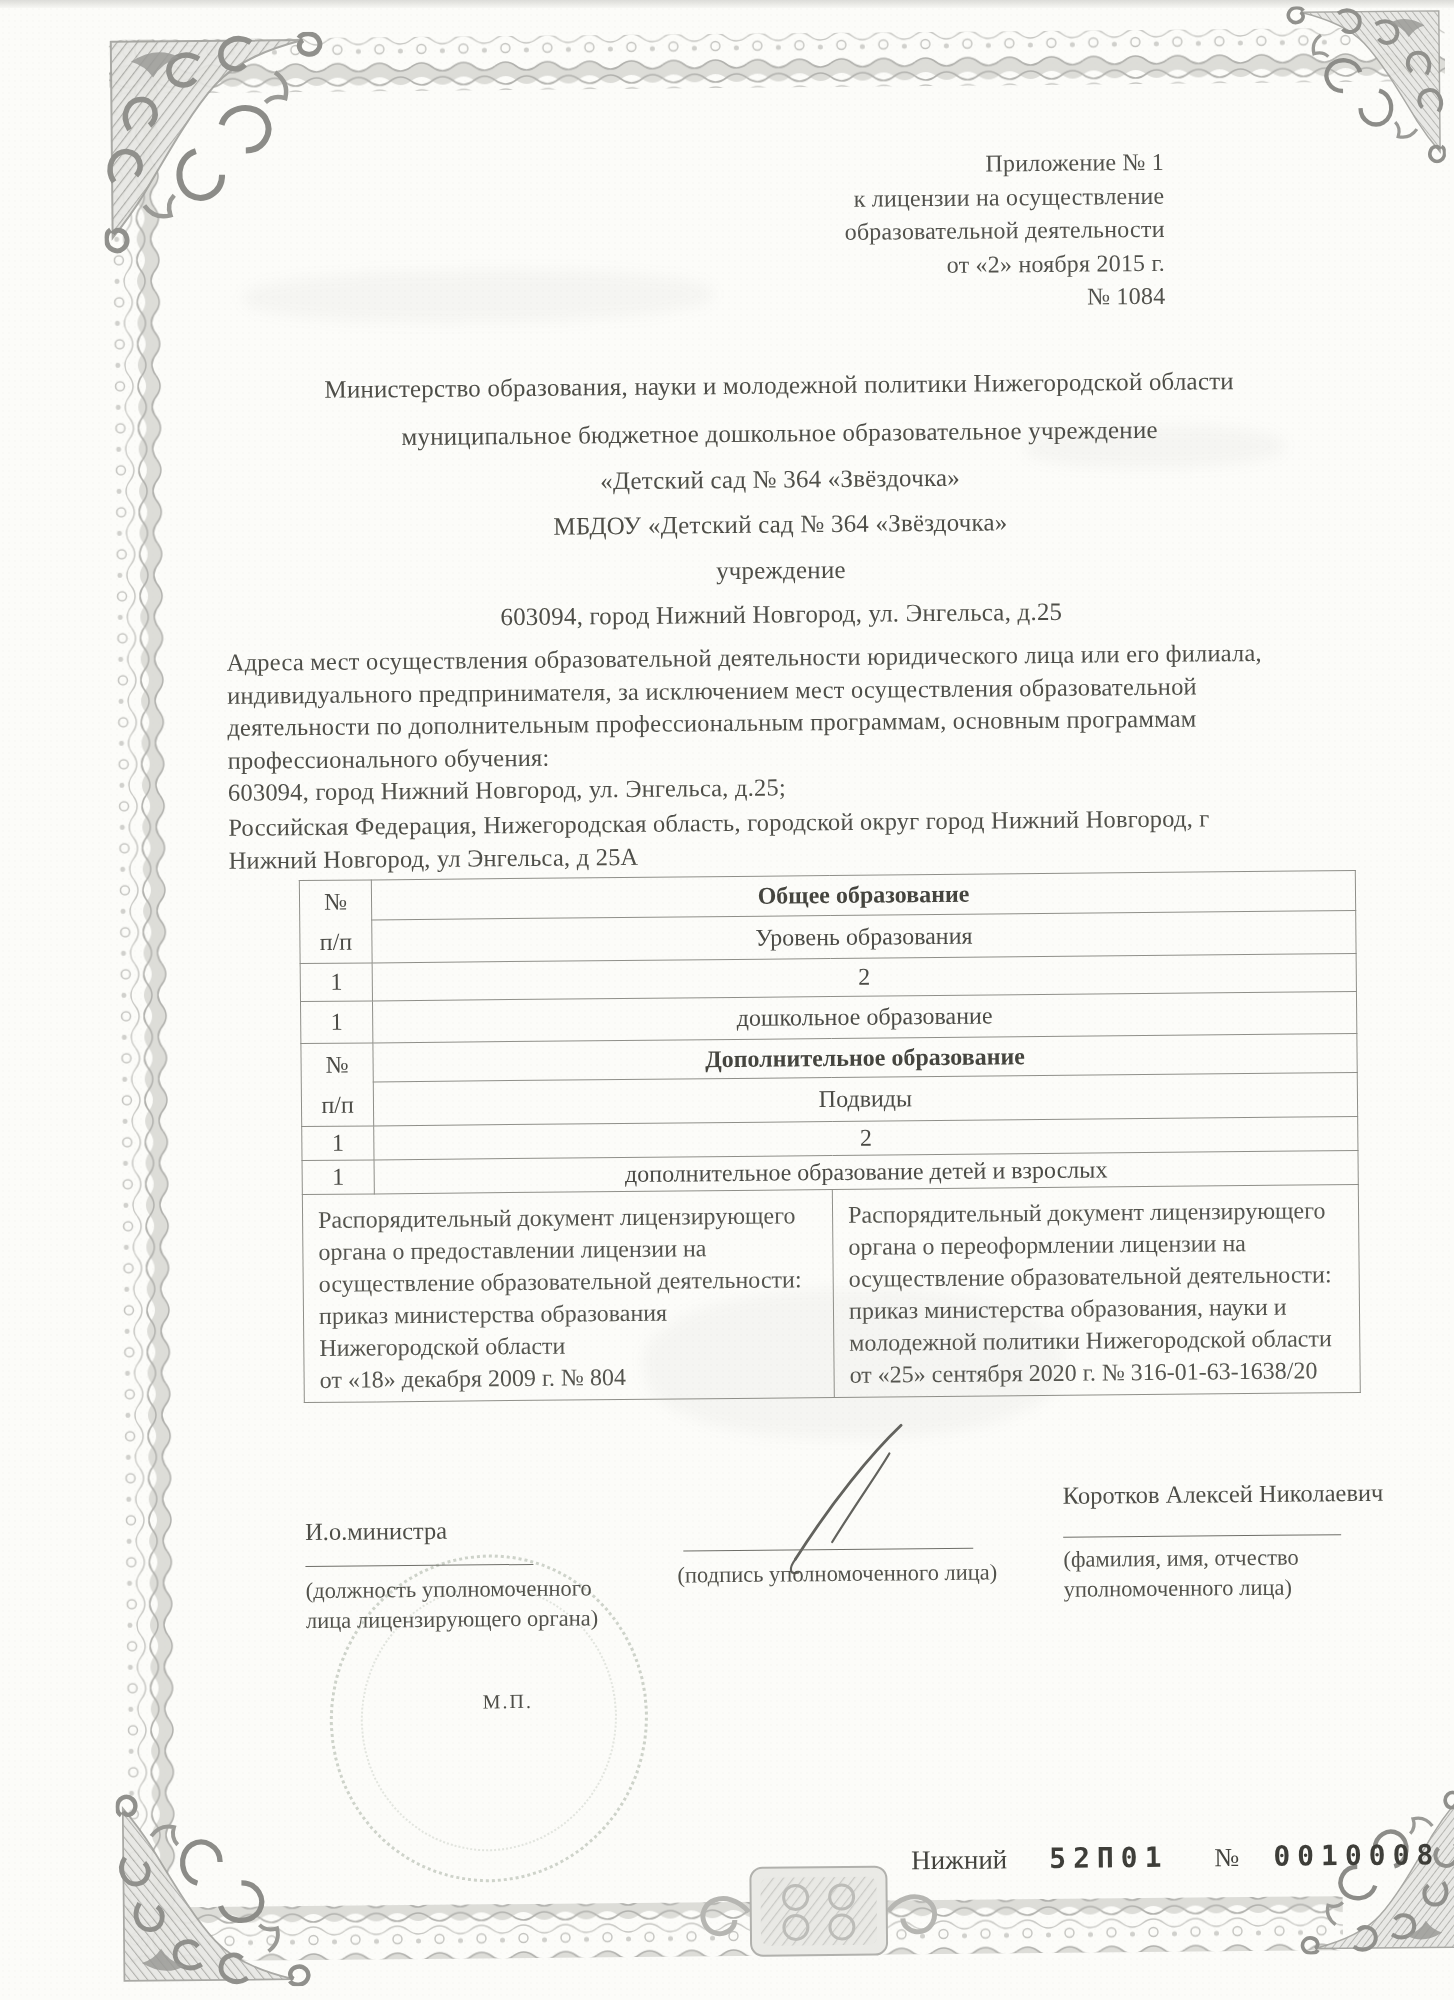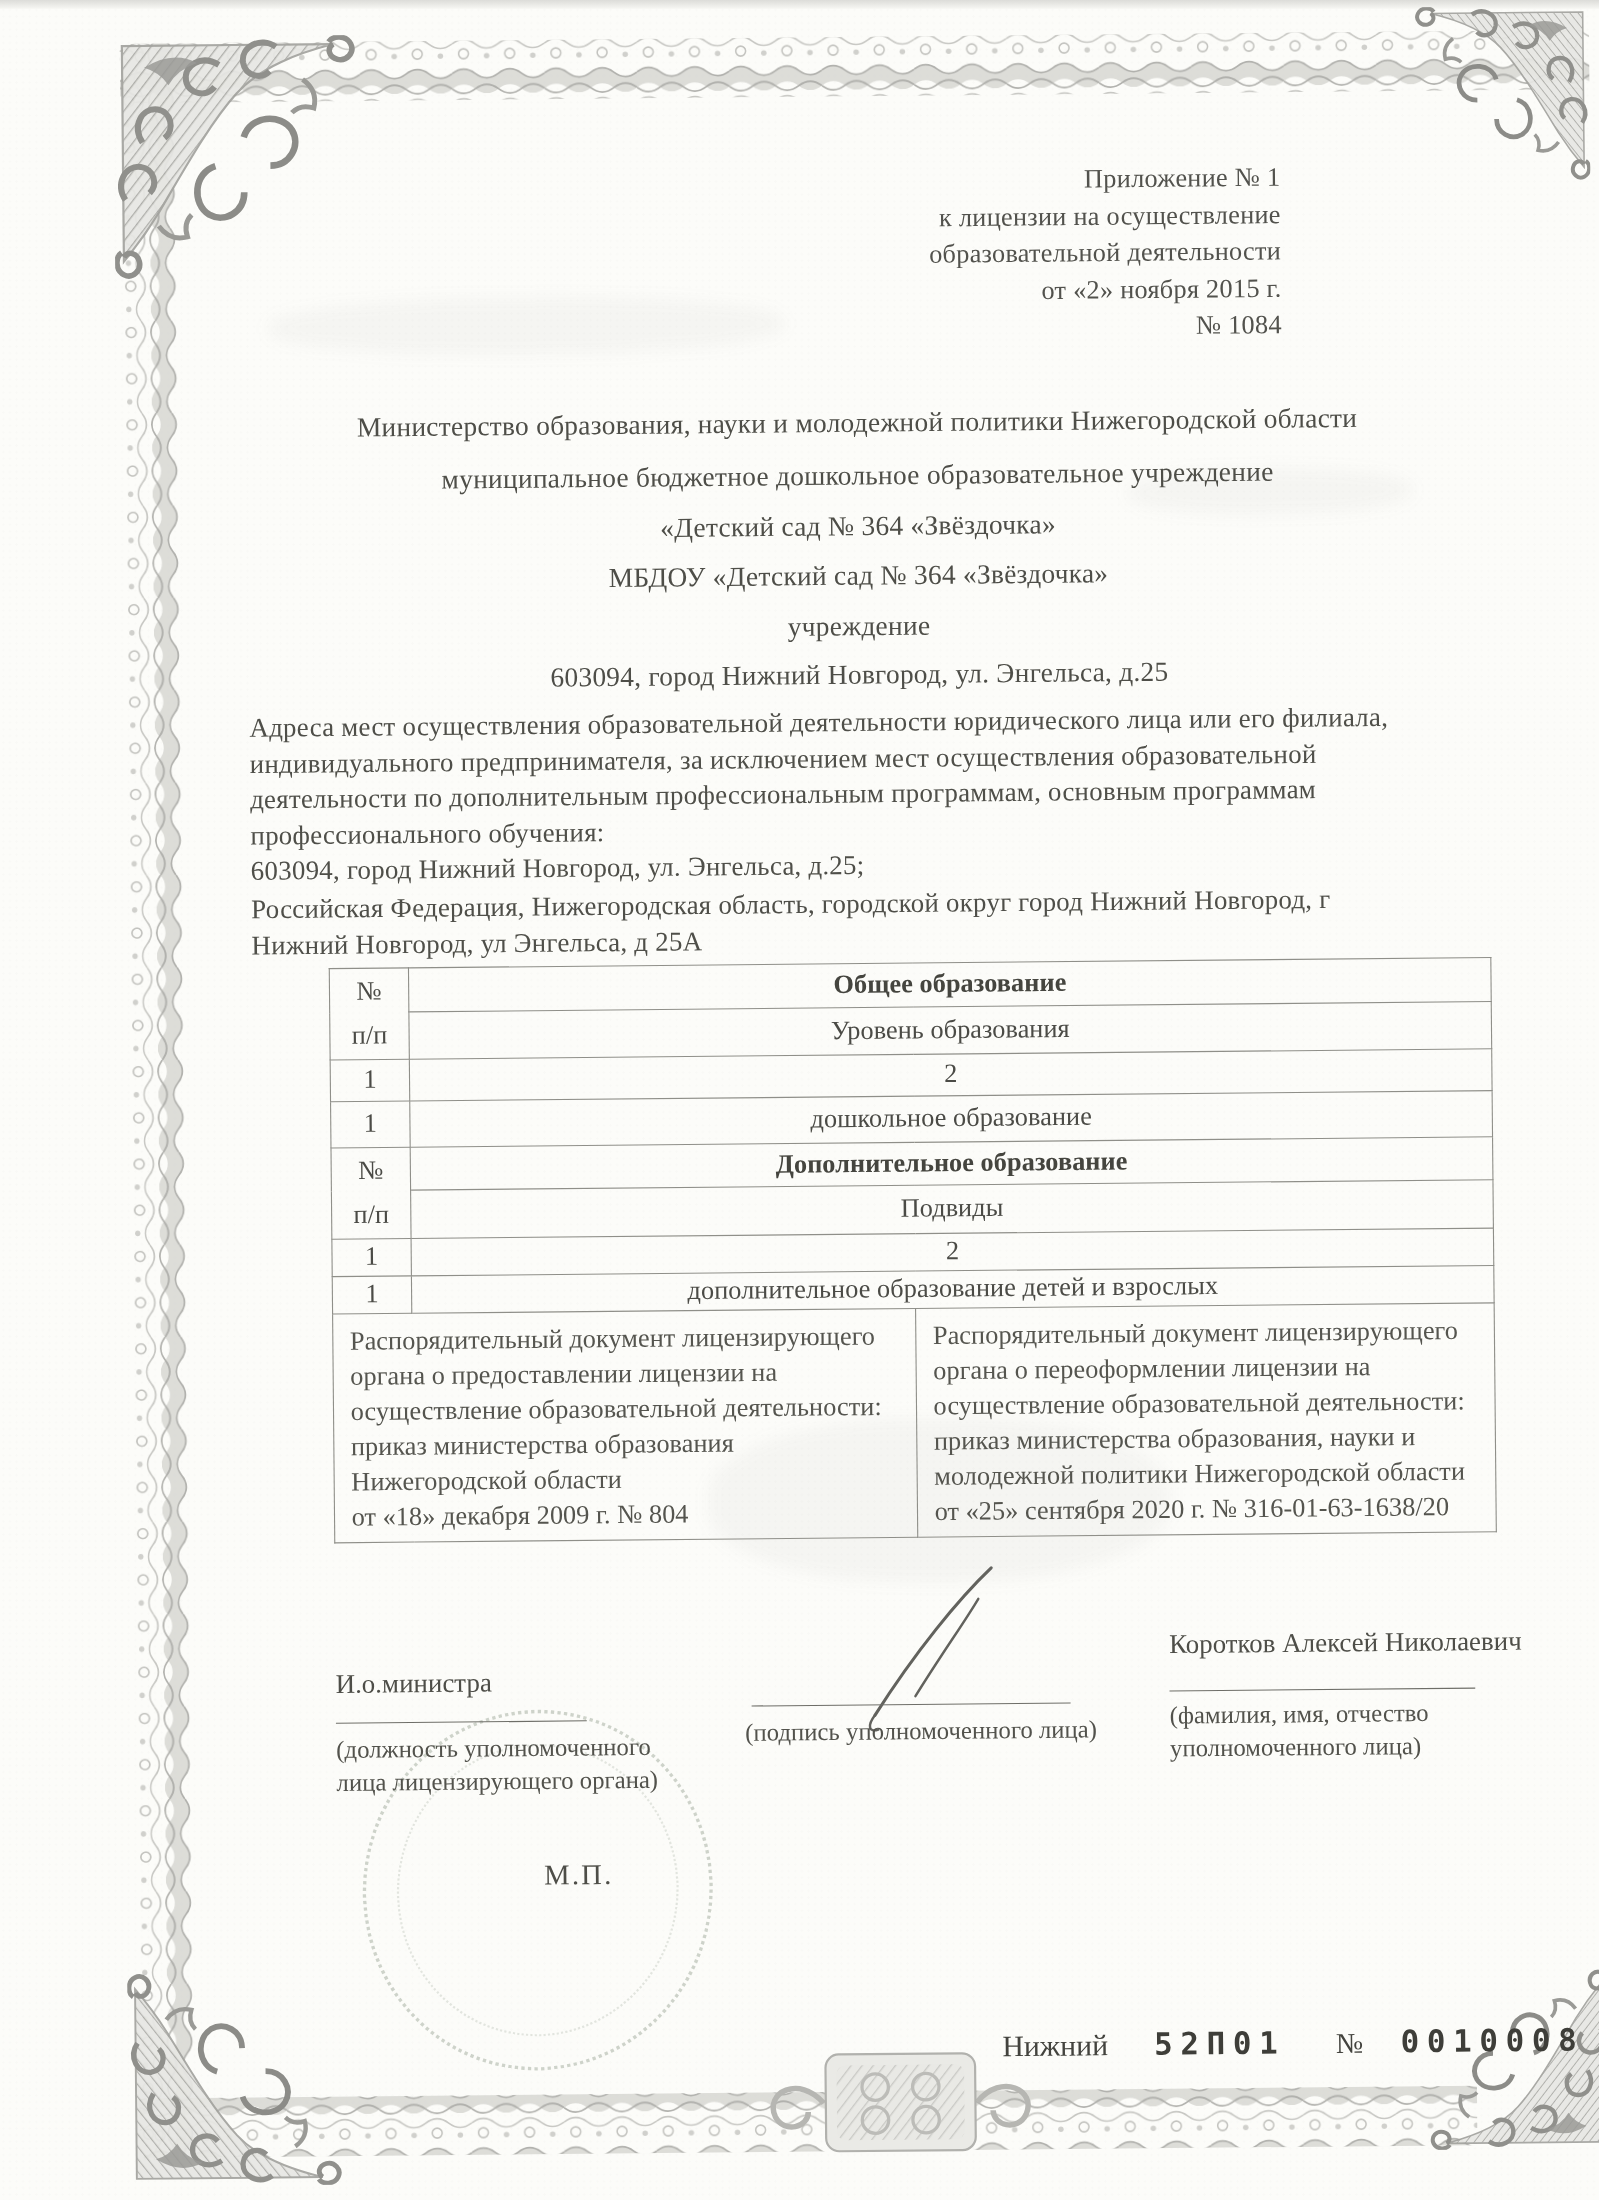--- a/index.html
+++ b/index.html
@@ -229,21 +229,21 @@
     <div class="sig-line" style="left:678px; top:1550px; width:290px;"></div>
     <div class="sig-line" style="left:1058px; top:1540px; width:278px;"></div>
 
     <div class="txt caption pre" style="left:300px; top:1572px;">(должность уполномоченного
 лица лицензирующего органа)</div>
     <div class="txt caption" style="left:672px; top:1560px;">(подпись уполномоченного лица)</div>
     <div class="txt caption pre" style="left:1058px; top:1548px;">(фамилия, имя, отчество
 уполномоченного лица)</div>
 
     <div class="seal"></div>
-    <div class="txt" style="left:488px; top:1688px; font-size:26px; letter-spacing:2px; color:#4e4e48;text-align:right;">М.П.</div>
+    <div class="txt" style="left:476px; top:1688px; font-size:20px; letter-spacing:2px; color:#4e4e48;text-align:right;">М.П.</div>
 
     <div class="txt series-block">
       <span>Нижний</span>
       <span class="series-value">52П01</span>
       <span class="series-nosign">№</span>
       <span class="series-number">0010008</span>
     </div>
 
   </div>
 </div>

